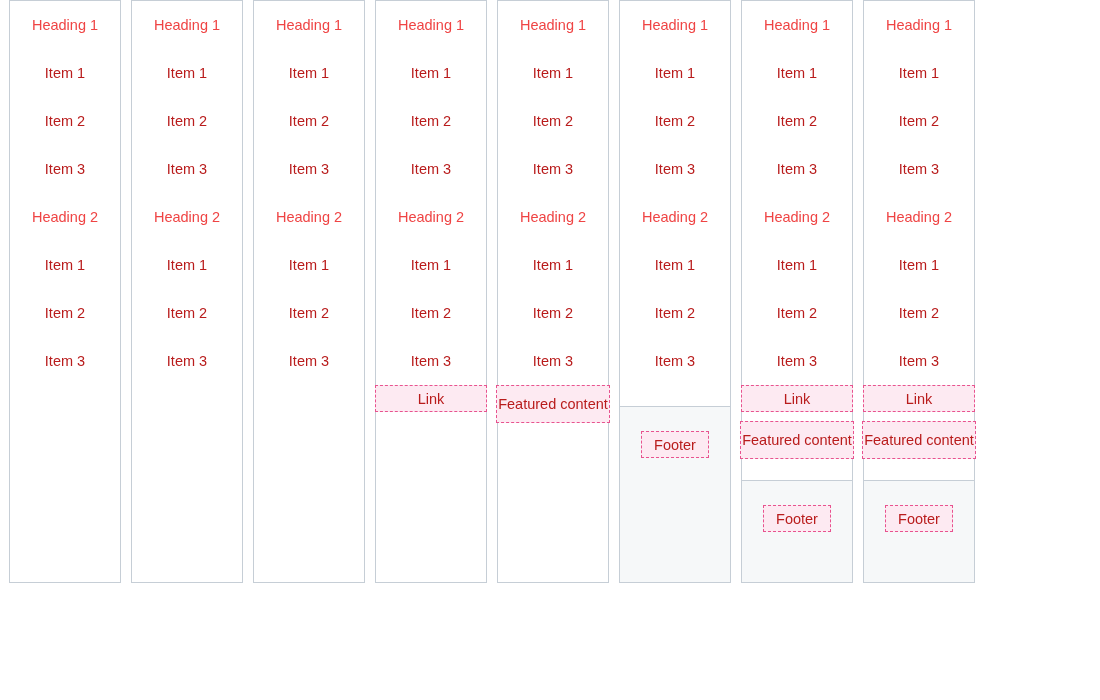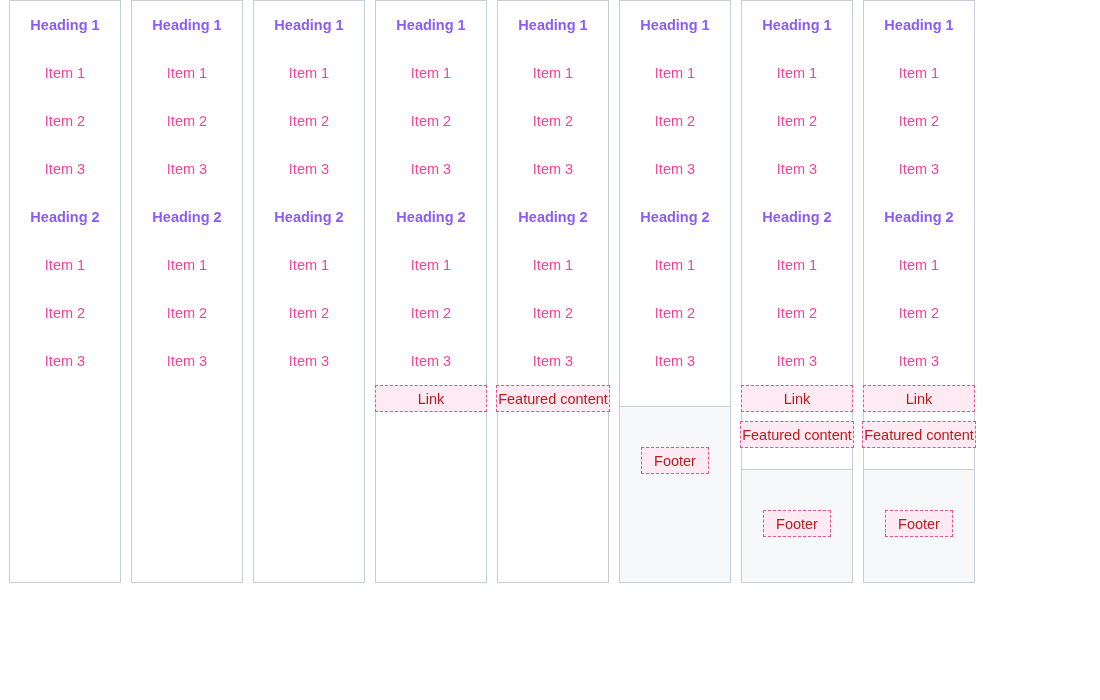--- a/index.html
+++ b/index.html
@@ -38,35 +38,35 @@
 
   .column.tall { min-height: 583px; }
 
   .col-body {
     padding-top: 0px;
     flex: 0 0 auto;
   }
 
   .heading {
     font-size: 14.5px;
-    font-weight: bold;
-    color: #8b5cf6;
+    font-weight: normal;
+    color: #ef4444;
     text-align: center;
     line-height: 1;
     height: 48px;
     display: flex;
     align-items: center;
     justify-content: center;
     white-space: nowrap;
   }
 
   .item {
     font-size: 14.5px;
     font-weight: normal;
-    color: #ec4899;
+    color: #b91c1c;
     text-align: center;
     line-height: 1;
     height: 48px;
     display: flex;
     align-items: center;
     justify-content: center;
     white-space: nowrap;
   }
 
   
@@ -85,33 +85,33 @@
   
   .link-row {
     position: relative;
     height: 27px;
     margin: 0 -1px;
     width: calc(100% + 2px);
   }
 
   .featured-row {
     position: relative;
-    height: 27px;
+    height: 38px;
     margin: 0 -2px;
     width: calc(100% + 4px);
   }
 
   .footer-section {
     border-top: 1px solid #c6ced6;
     background: #f6f8f9;
     flex: 1 1 auto;
     display: flex;
     align-items: flex-start;
     justify-content: center;
-    padding-top: 40px;
+    padding-top: 24px;
   }
 
   .footer-chip {
     height: 27px;
     padding: 0 12px;
   }
 
   .spacer-fill { flex: 1 1 auto; }
 
   .gap-small { height: 21px; }

